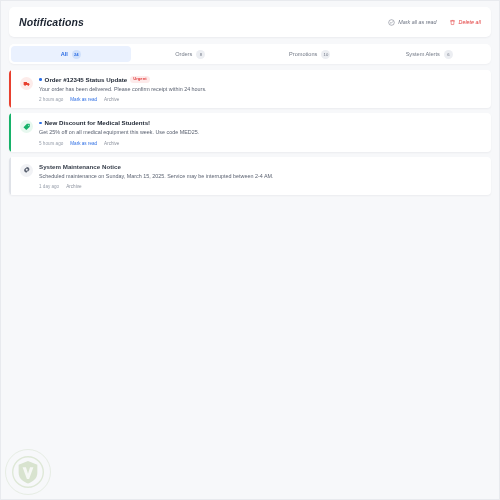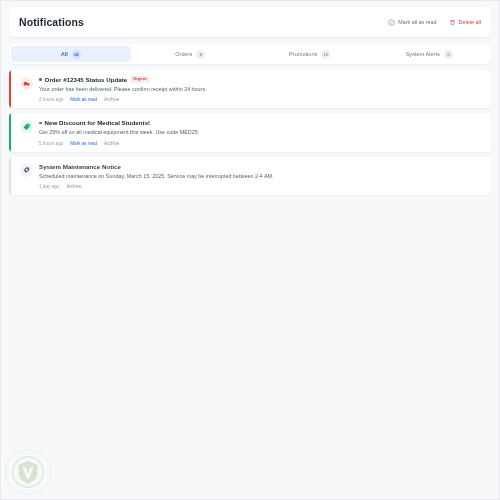--- a/index.html
+++ b/index.html
@@ -20,20 +20,21 @@
   
   .header {
     background: #ffffff;
     border-radius: 5px;
     height: 30px;
     display: flex;
     align-items: center;
     justify-content: space-between;
     padding: 0 10px;
     box-shadow: 0 1px 2px rgba(16,24,40,.05);
+    font-style: italic;
   }
   .header-title {
     font-size: 10.5px;
     font-weight: bold;
     color: #1c2431;
     letter-spacing: .1px;
   }
   .header-actions { display: flex; align-items: center; gap: 12px; }
   .hbtn {
     display: flex; align-items: center; gap: 3px;

